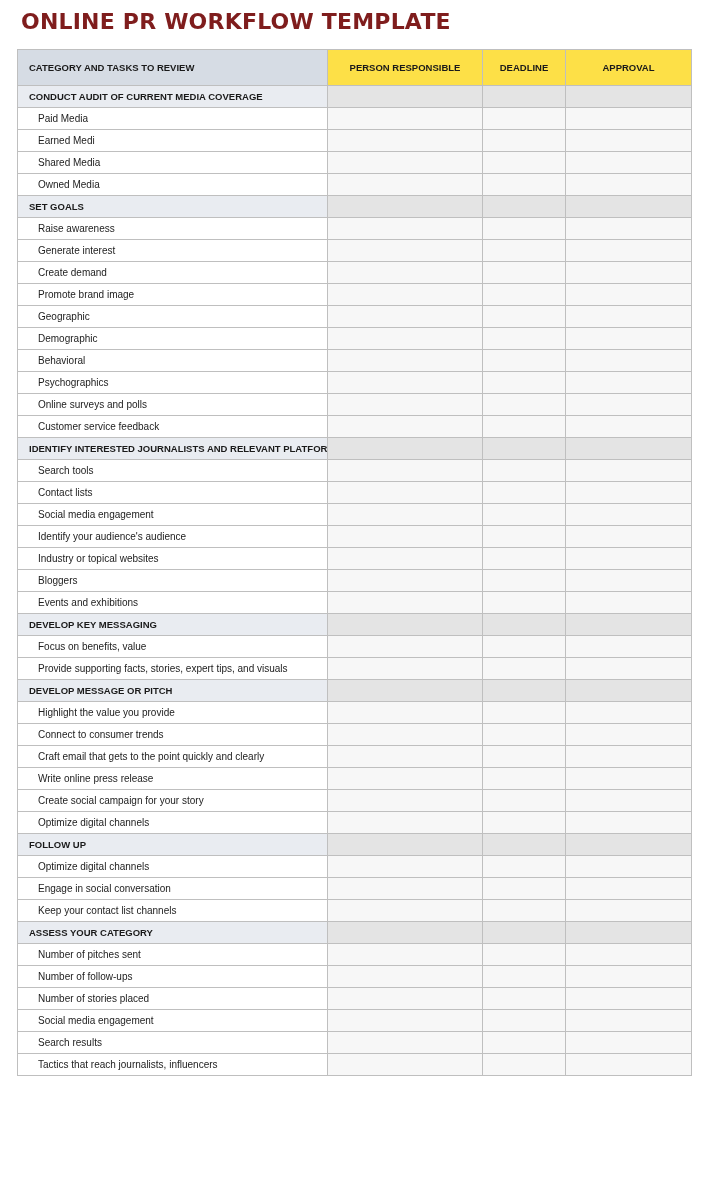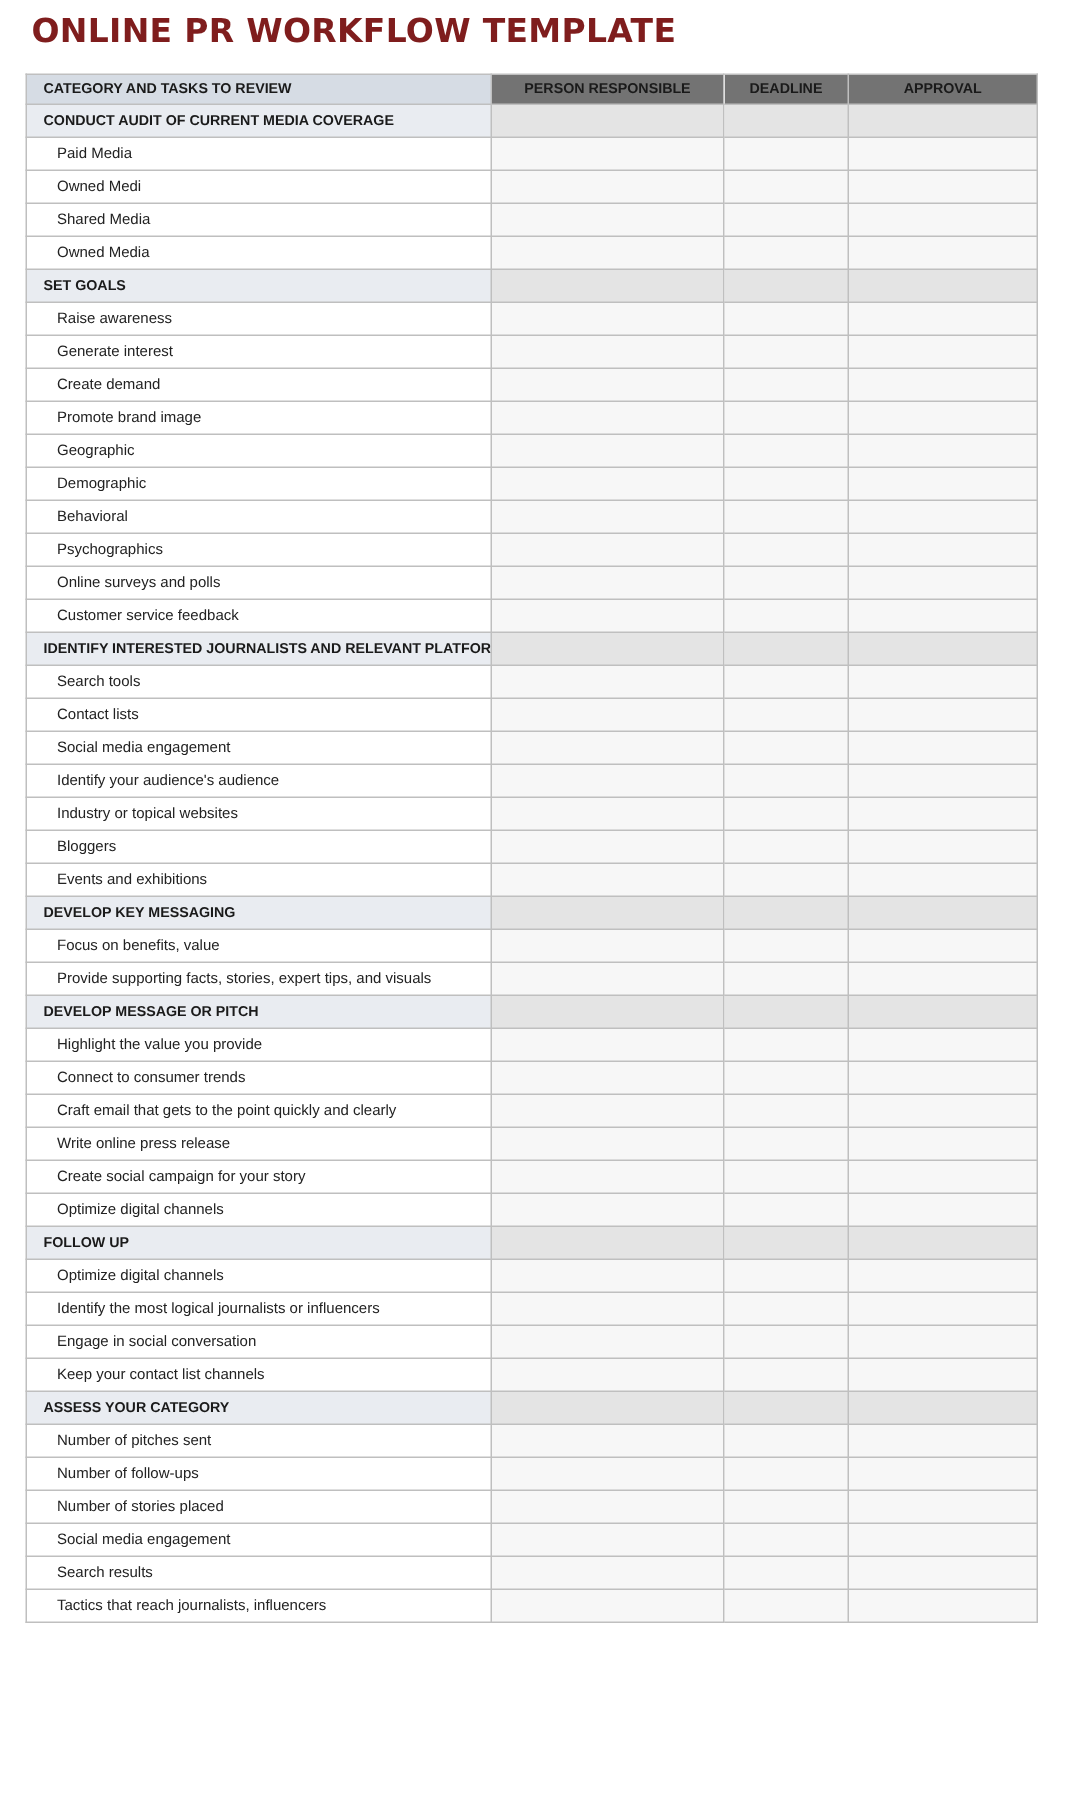--- a/index.html
+++ b/index.html
@@ -16,23 +16,23 @@
   }
   table.wf td, table.wf th {
     border: 1px solid #bfbfbf;
     height: 22px; padding: 0; box-sizing: border-box;
     font-size: 10px; color: #1a1a1a; white-space: nowrap; overflow: hidden;
   }
   col.c1 { width: 310px; }
   col.c2 { width: 155px; }
   col.c3 { width: 83px; }
   col.c4 { width: 126px; }
-  tr.hdr th { height: 20px; font-weight: bold; font-size: 9.5px; }
+  tr.hdr th { height: 36px; font-weight: bold; font-size: 9.5px; }
   tr.hdr th.h1 { background: #d6dce4; text-align: left; padding-left: 11px; }
-  tr.hdr th.hx { background: #737373; text-align: center; }
+  tr.hdr th.hx { background: #fde047; text-align: center; }
   tr.cat td.name { background: #e9ecf1; font-weight: bold; font-size: 9.5px; padding-left: 11px; margin-top: 28px; }
   tr.cat td.blank { background: #e4e4e4; }
   tr.task td.name { background: #ffffff; padding-left: 20px; font-size: 10px; color: #222; }
   tr.task td.blank { background: #f7f7f7; }
 </style>
 </head>
 <body>
 
 <div class="title">ONLINE PR WORKFLOW TEMPLATE</div>
 
@@ -58,21 +58,21 @@
         <td class="blank"></td>
         <td class="blank"></td>
       </tr>
       <tr class="task">
         <td class="name">Paid Media</td>
         <td class="blank"></td>
         <td class="blank"></td>
         <td class="blank"></td>
       </tr>
       <tr class="task">
-        <td class="name">Owned Medi</td>
+        <td class="name">Earned Medi</td>
         <td class="blank"></td>
         <td class="blank"></td>
         <td class="blank"></td>
       </tr>
       <tr class="task">
         <td class="name">Shared Media</td>
         <td class="blank"></td>
         <td class="blank"></td>
         <td class="blank"></td>
       </tr>
@@ -257,26 +257,20 @@
         <td class="blank"></td>
       </tr>
       <tr class="cat">
         <td class="name">FOLLOW UP</td>
         <td class="blank"></td>
         <td class="blank"></td>
         <td class="blank"></td>
       </tr>
       <tr class="task">
         <td class="name">Optimize digital channels</td>
-        <td class="blank"></td>
-        <td class="blank"></td>
-        <td class="blank"></td>
-      </tr>
-      <tr class="task">
-        <td class="name">Identify the most logical journalists or influencers</td>
         <td class="blank"></td>
         <td class="blank"></td>
         <td class="blank"></td>
       </tr>
       <tr class="task">
         <td class="name">Engage in social conversation</td>
         <td class="blank"></td>
         <td class="blank"></td>
         <td class="blank"></td>
       </tr>

